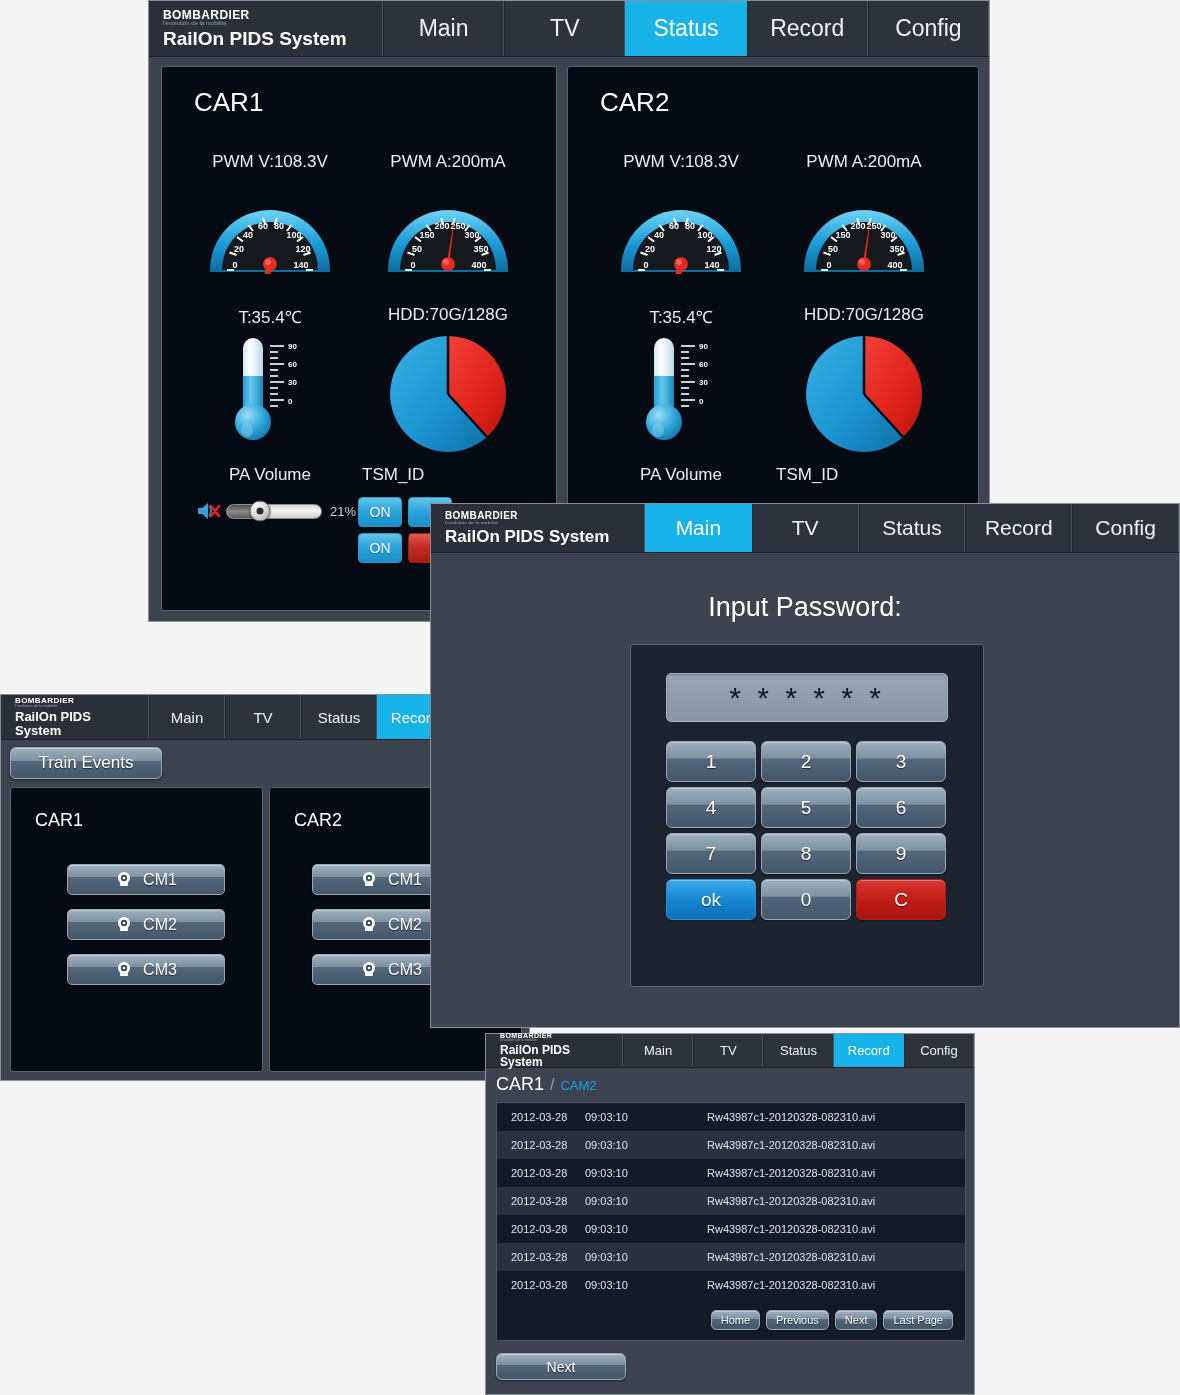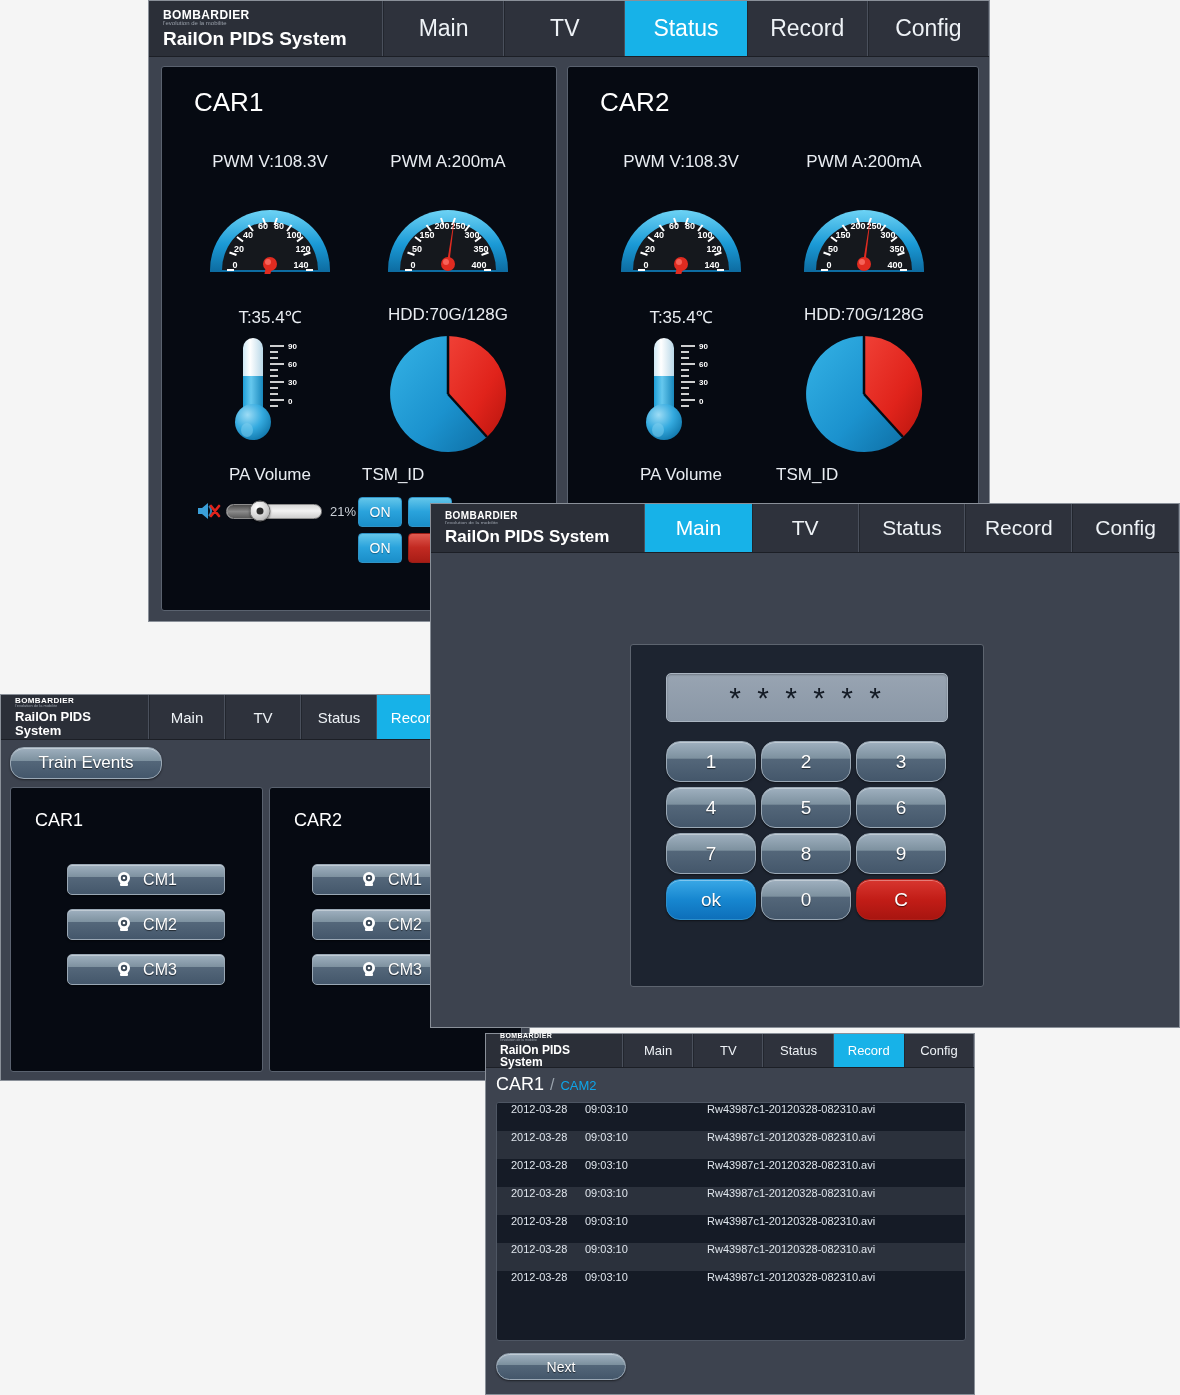--- a/index.html
+++ b/index.html
@@ -56,32 +56,32 @@
   
   .onbtn{display:flex;align-items:center;justify-content:center;color:#fff;
     border-radius:4px;box-sizing:border-box;
     background:linear-gradient(to bottom,#63c6ea,#2aa3dc 48%,#1a8ec9);
     border:1px solid #2f93c6;text-shadow:0 1px 1px rgba(0,0,0,.35);}
   .offbtn{background:linear-gradient(to bottom,#e05a50,#c22a22 48%,#a81d16);
     border:1px solid #9a1d16;}
 
   
   .btn3d{display:flex;align-items:center;justify-content:center;color:#ffffff;
-    border-radius:14px;box-sizing:border-box;
+    border-radius:6px;box-sizing:border-box;
     background:linear-gradient(to bottom,#9fb0bf 0%,#7d919f 42%,#54677a 43%,#44576b 100%);
     border:1px solid #9aa8b5;box-shadow:inset 0 1px 0 rgba(255,255,255,.35),0 1px 2px rgba(0,0,0,.5);
     text-shadow:0 1px 1px rgba(0,0,0,.6);cursor:pointer;}
   .btn3d.flat{border-radius:5px;}
   .btn-blue{background:linear-gradient(to bottom,#3aa8e6 0%,#1787d0 50%,#0d6fba 100%);
     border:1px solid #2b8fcb;}
   .btn-red{background:linear-gradient(to bottom,#d8362f 0%,#c21d17 50%,#a81510 100%);
     border:1px solid #b02019;}
 
   
-  .rec-row{display:flex;color:#dfe5ec;box-sizing:border-box;}
+  .rec-row{display:flex;align-items:center;color:#dfe5ec;box-sizing:border-box;}
   .rec-row.odd{background:#151b26;}
   .rec-row.even{background:#2b313c;}
   .rec-date{padding-left:14px;width:74px;flex:none;}
   .rec-time{width:86px;flex:none;}
   .rec-file{flex:1;padding-left:36px;}
 
   .crumb-main{color:#ffffff;}
   .crumb-sep{color:#9aa3ad;}
   .crumb-sub{color:#0ea5e9;}
 </style>
@@ -525,20 +525,21 @@
     </div>
     <div class="tabs">
       <div class="tab active" style="font-size:21px;">Main</div>
       <div class="tab" style="font-size:21px;">TV</div>
       <div class="tab" style="font-size:21px;">Status</div>
       <div class="tab" style="font-size:21px;">Record</div>
       <div class="tab" style="font-size:21px;">Config</div>
     </div>
   </div>
 
+  <div style="position:absolute;left:0;right:0;top:88px;text-align:center;color:#ffffff;font-size:27px;">Input Password:</div>
 
   <div style="position:absolute;left:199px;top:140px;width:352px;height:341px;background:#1d2430;border:1px solid #5d646f;border-radius:3px;">
 
     <div style="position:absolute;left:35px;top:28px;width:280px;height:47px;border-radius:5px;
                 background:linear-gradient(to bottom,#98a4b2,#8a97a6);border:1px solid #aab5c1;
                 color:#131a24;font-size:30px;letter-spacing:4px;display:flex;align-items:center;justify-content:center;
                 box-shadow:inset 0 1px 2px rgba(0,0,0,.25);">* * * * * *</div>
 
     <div style="position:absolute;left:35px;top:96px;width:280px;display:grid;grid-template-columns:repeat(3,90px);grid-gap:5px 5px;">
       <div class="btn3d" style="height:41px;font-size:19px;">1</div>
@@ -610,16 +611,22 @@
       <span class="rec-date">2012-03-28</span>
       <span class="rec-time">09:03:10</span>
       <span class="rec-file">Rw43987c1-20120328-082310.avi</span>
     </div>
     <div class="rec-row odd" style="height:28px;font-size:11px;">
       <span class="rec-date">2012-03-28</span>
       <span class="rec-time">09:03:10</span>
       <span class="rec-file">Rw43987c1-20120328-082310.avi</span>
     </div>
 
+    <div style="position:absolute;left:0;right:0;bottom:0;height:41px;display:flex;align-items:center;justify-content:flex-end;padding-right:12px;gap:6px;background:#151b26;">
+      <div class="btn3d flat" style="height:20px;padding:0 9px;font-size:11px;">Home</div>
+      <div class="btn3d flat" style="height:20px;padding:0 9px;font-size:11px;">Previous</div>
+      <div class="btn3d flat" style="height:20px;padding:0 9px;font-size:11px;">Next</div>
+      <div class="btn3d flat" style="height:20px;padding:0 9px;font-size:11px;">Last Page</div>
+    </div>
   </div>
 
   <div class="btn3d" style="position:absolute;left:10px;top:1320px;width:130px;height:27px;font-size:14px;top:unset;bottom:14px;">Next</div>
 </div>
 
 </body></html>

